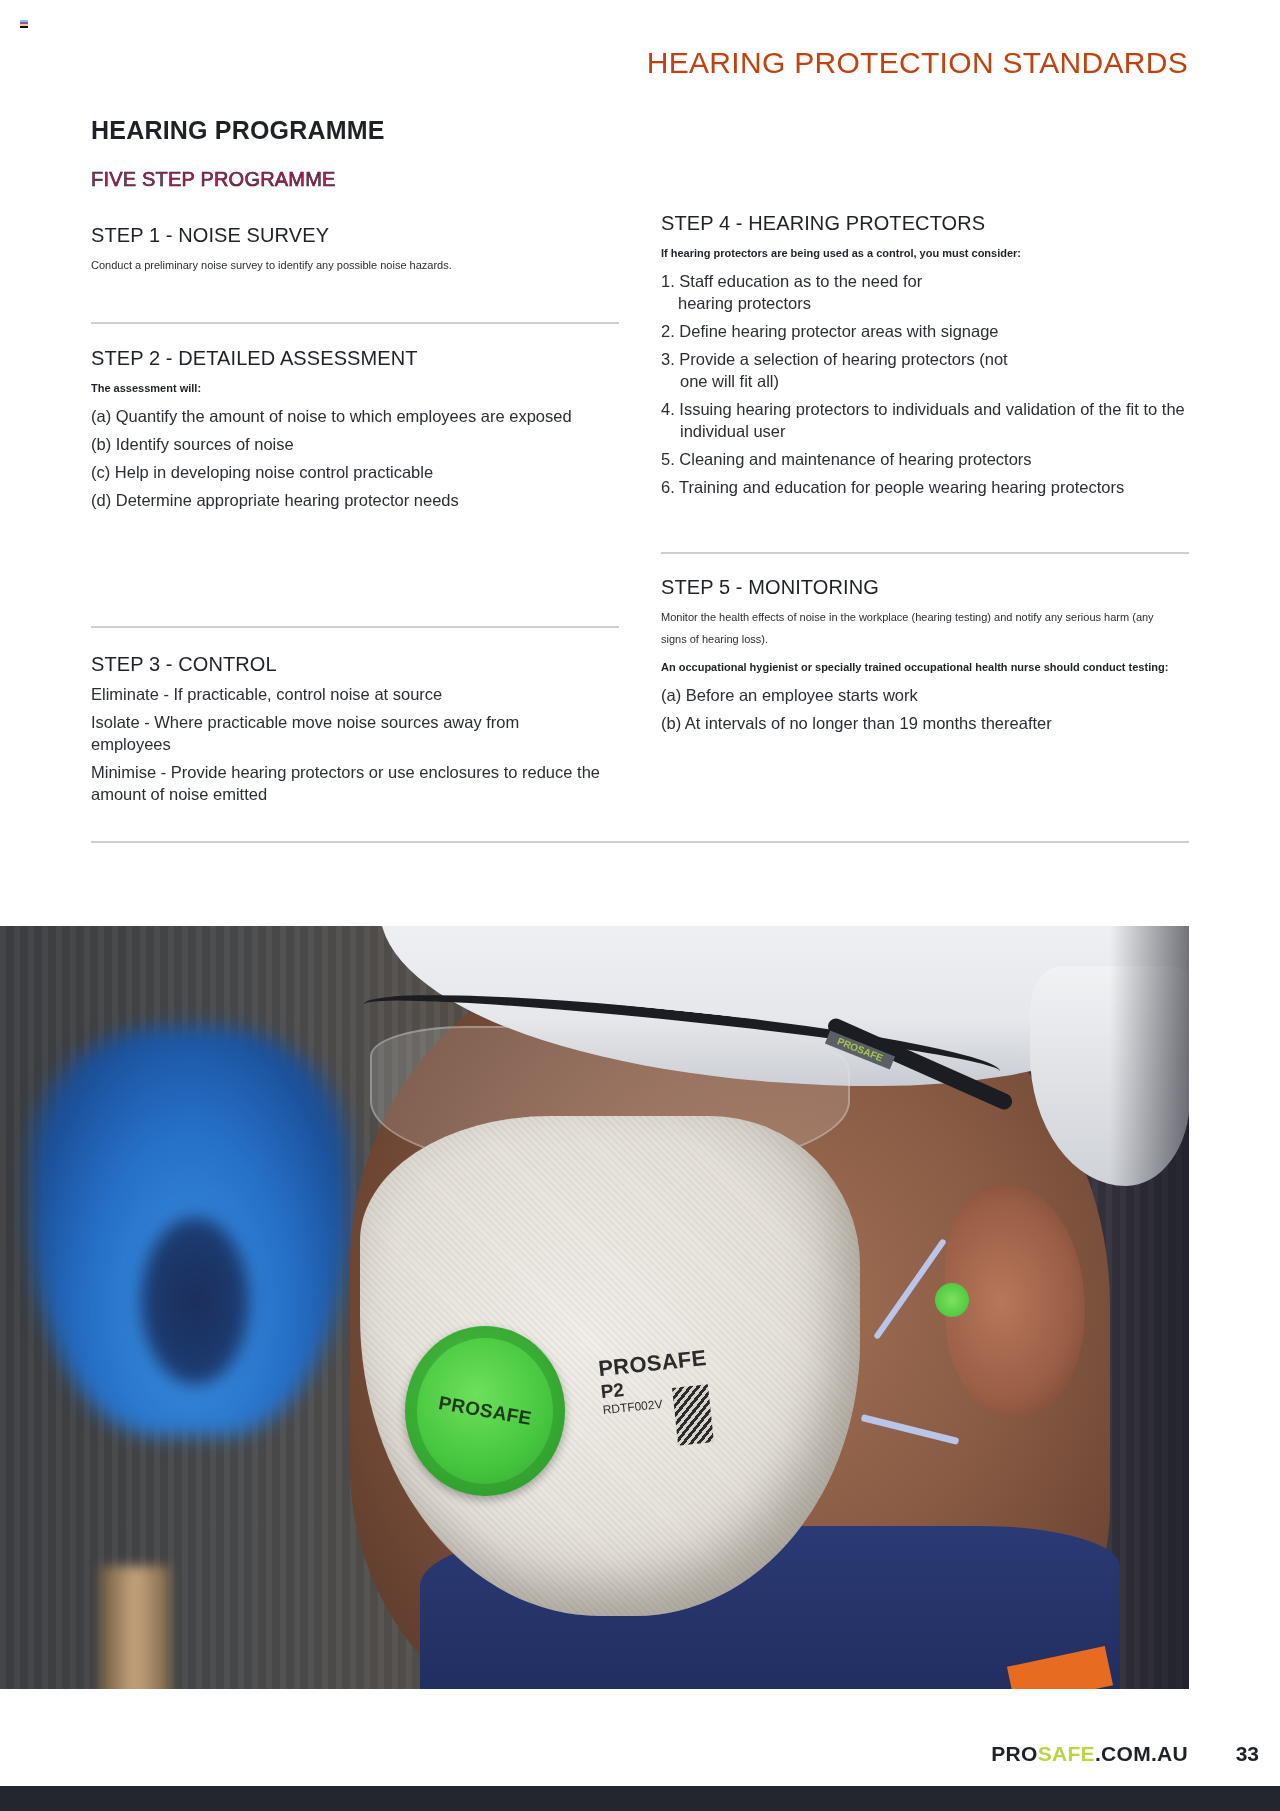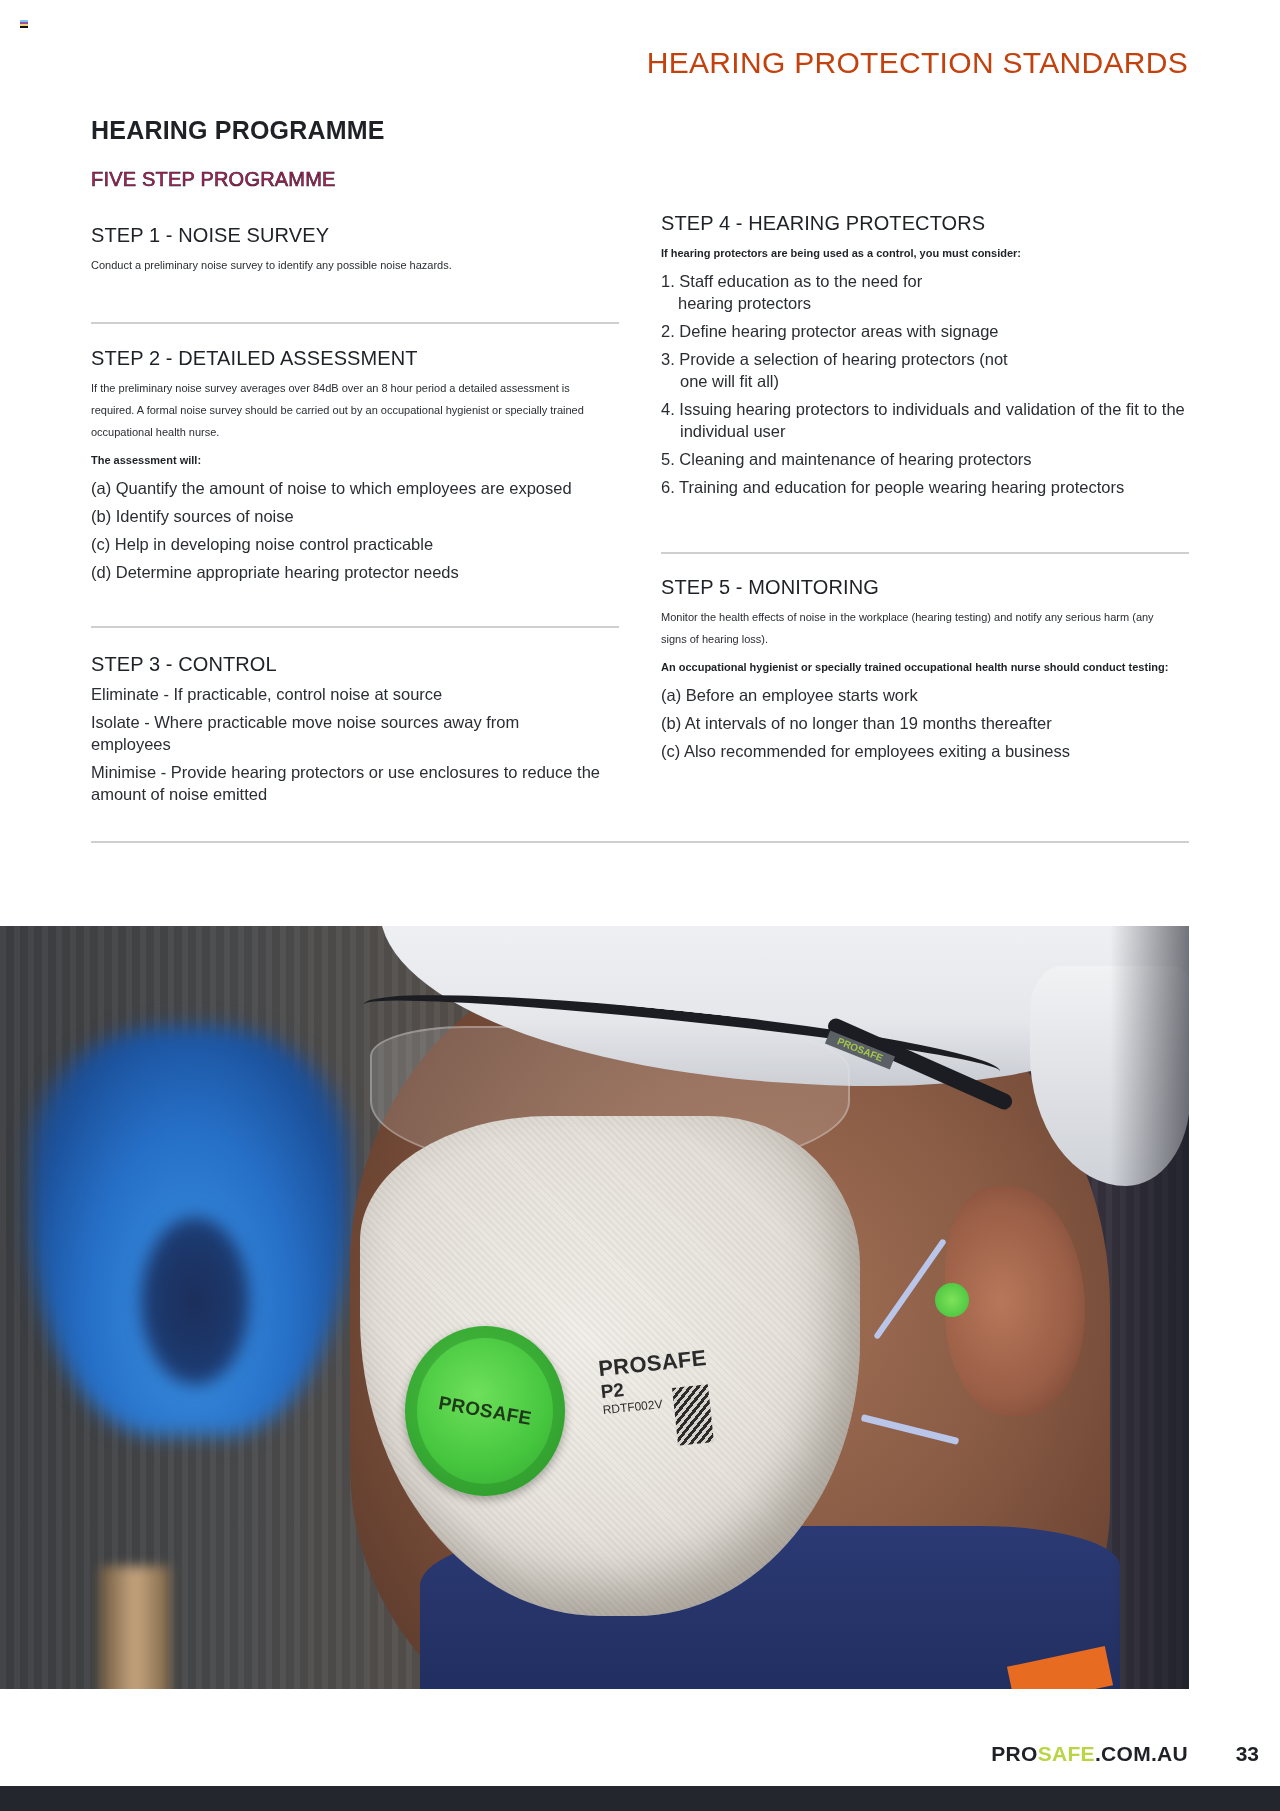--- a/index.html
+++ b/index.html
@@ -194,21 +194,20 @@
 <div class="program-title">FIVE STEP PROGRAMME</div>
 
 <div class="col left" style="top:222px;">
   <div class="step-h">STEP 1 - NOISE SURVEY</div>
   <div class="p" style="width:470px;">Conduct a preliminary noise survey to identify any possible noise hazards.</div>
 </div>
 <div class="rule" style="left:91px; top:322px; width:528px;"></div>
 
 <div class="col left" style="top:345px;">
   <div class="step-h">STEP 2 - DETAILED ASSESSMENT</div>
-  <div class="p" style="width:518px;">If the preliminary noise survey averages over 84dB over an 8 hour period a detailed assessment is required. A formal noise survey should be carried out by an occupational hygienist or specially trained occupational health nurse.</div>
   <div class="p b">The assessment will:</div>
   <div class="li">(a) Quantify the amount of noise to which employees are exposed</div>
   <div class="li">(b) Identify sources of noise</div>
   <div class="li">(c) Help in developing noise control practicable</div>
   <div class="li">(d) Determine appropriate hearing protector needs</div>
 </div>
 <div class="rule" style="left:91px; top:626px; width:528px;"></div>
 
 <div class="col left" style="top:651px;">
   <div class="step-h">STEP 3 - CONTROL</div>
@@ -228,21 +227,20 @@
   <div class="li num2">6. Training and education for people wearing hearing protectors</div>
 </div>
 <div class="rule" style="left:661px; top:552px; width:528px;"></div>
 
 <div class="col right" style="top:574px;">
   <div class="step-h">STEP 5 - MONITORING</div>
   <div class="p" style="width:510px;">Monitor the health effects of noise in the workplace (hearing testing) and notify any serious harm (any signs of hearing loss).</div>
   <div class="p b">An occupational hygienist or specially trained occupational health nurse should conduct testing:</div>
   <div class="li">(a) Before an employee starts work</div>
   <div class="li">(b) At intervals of no longer than 19 months thereafter</div>
-  <div class="li">(c) Also recommended for employees exiting a business</div>
 </div>
 
 <div class="rule" style="left:91px; top:841px; width:1098px;"></div>
 
 <div class="photo">
   <div class="wall-lines"></div>
   <div class="blue-blob"></div>
   <div class="blue-hole"></div>
   <div class="wood"></div>
   <div class="face"></div>

